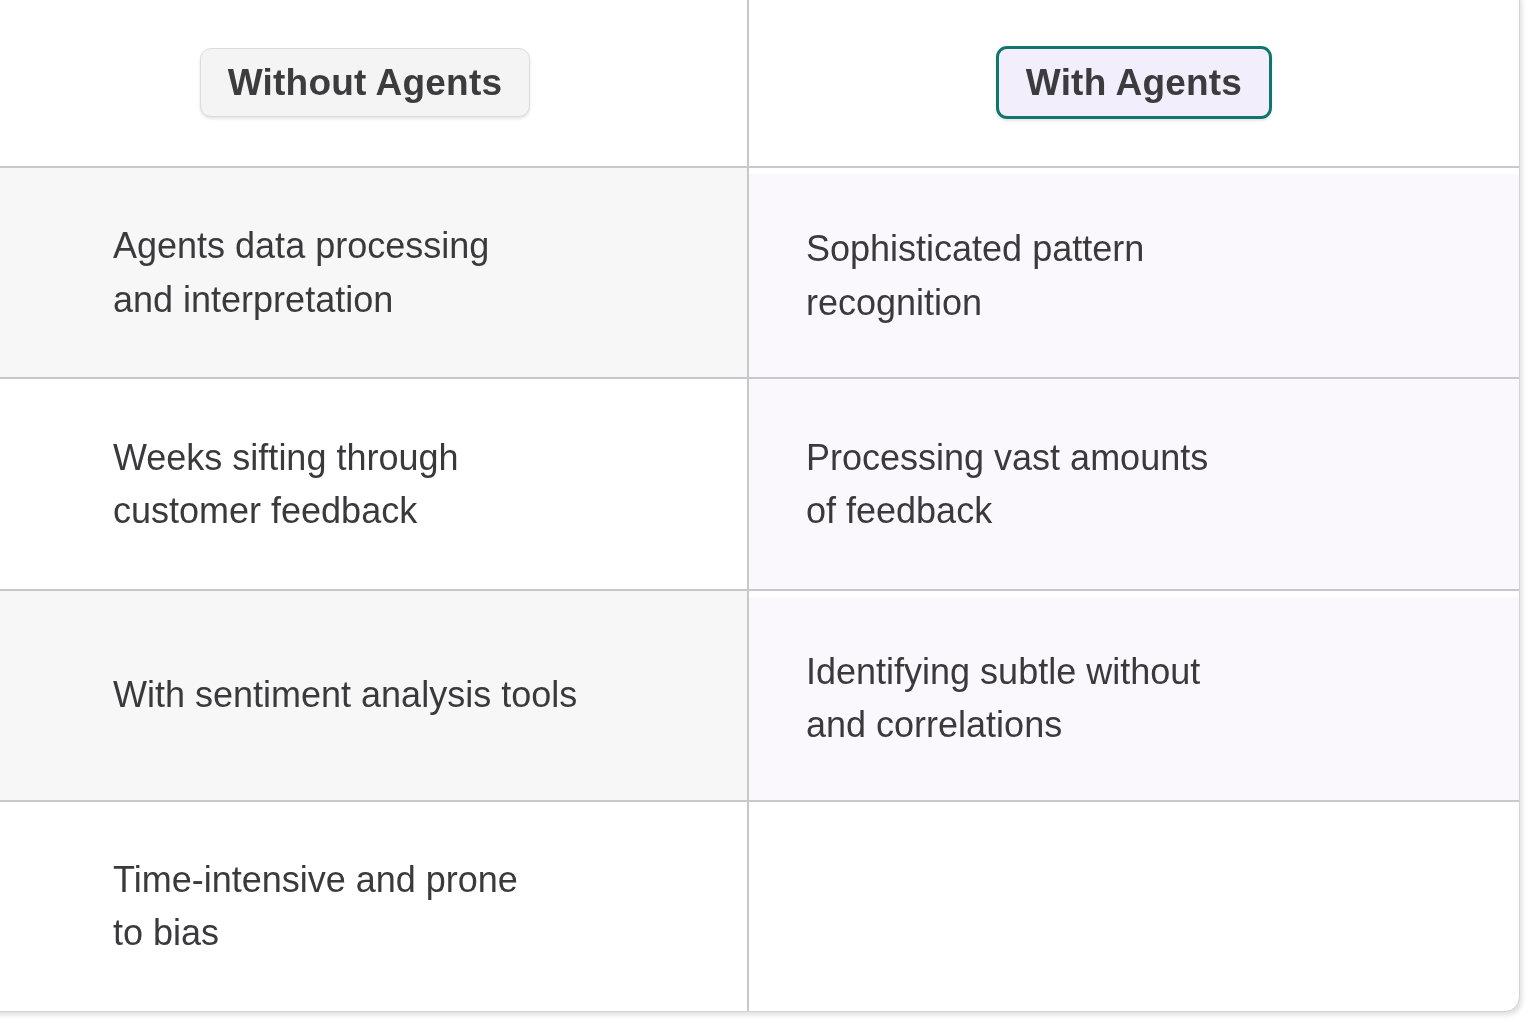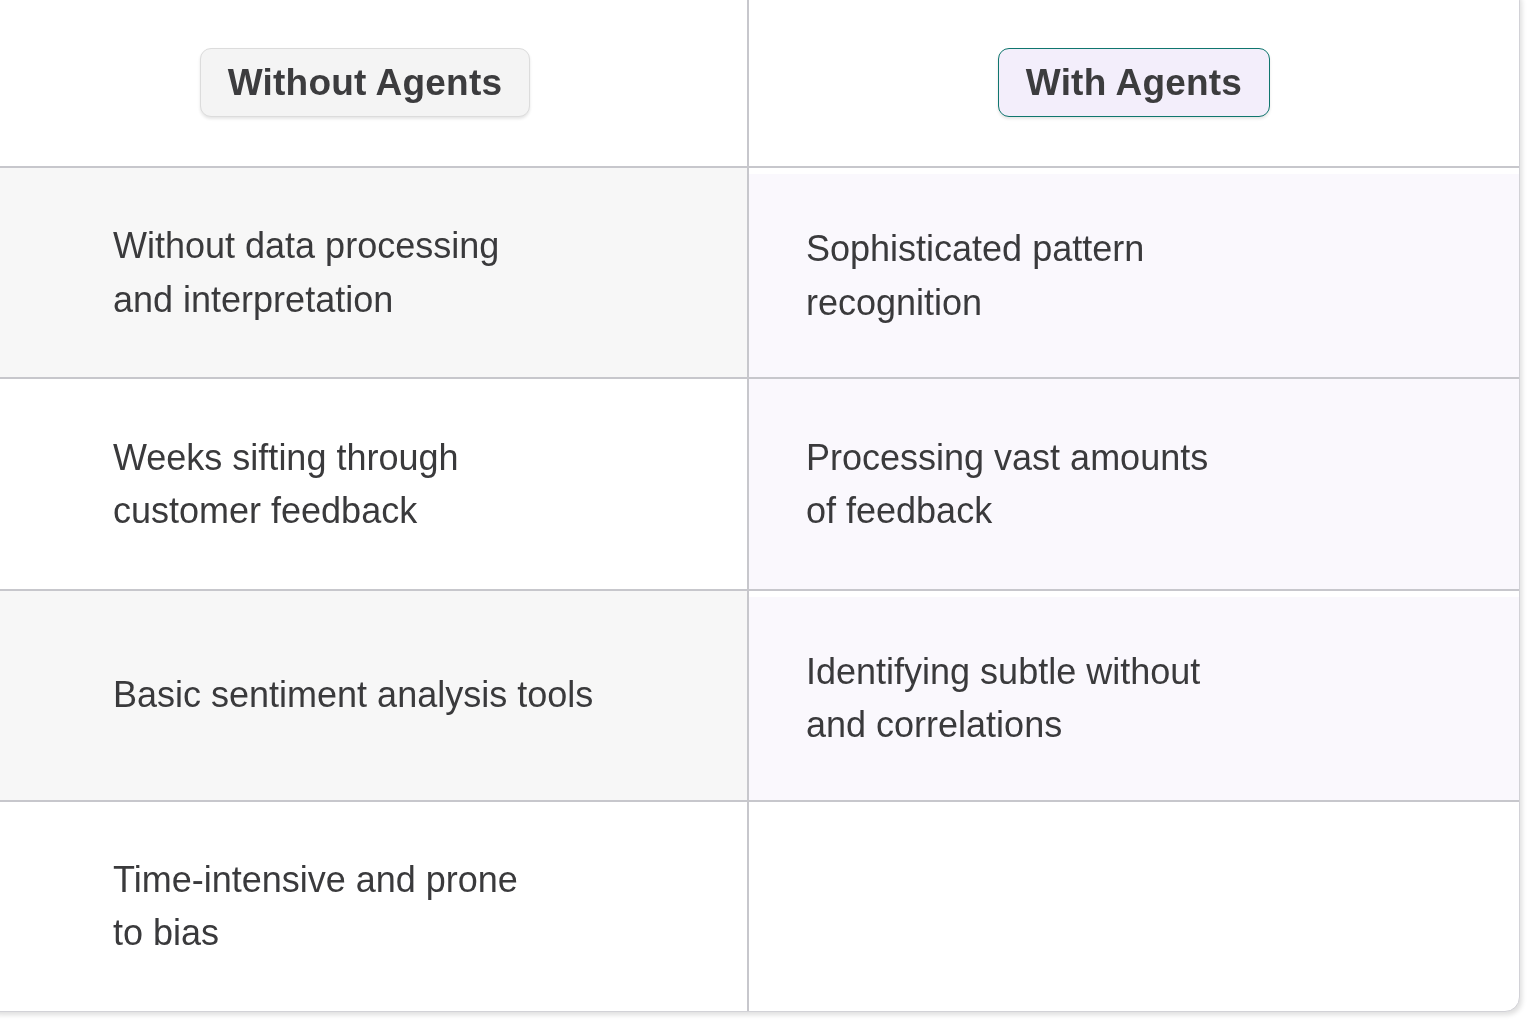--- a/index.html
+++ b/index.html
@@ -80,21 +80,21 @@
   }
 
   .pill.without {
     background: #f4f4f4;
     border: 1px solid #dcdcdc;
     box-shadow: 0 2px 3px rgba(0, 0, 0, 0.10);
   }
 
   .pill.with {
     background: #f3eefb;
-    border: 1px solid #0f766e;
+    border: 3px solid #0f766e;
     box-shadow: 0 2px 3px rgba(0, 0, 0, 0.10);
   }
 
   
   .table-body {
     flex: 1 1 auto;
     display: flex;
     flex-direction: column;
   }
 
@@ -155,21 +155,21 @@
       </div>
       <div class="header-cell right">
         <span class="pill with">With Agents</span>
       </div>
     </div>
 
     <div class="table-body">
 
       <div class="table-row odd">
         <div class="cell left">
-          <span class="cell-text">Without data processing
+          <span class="cell-text">Agents data processing
 and interpretation</span>
         </div>
         <div class="cell right">
           <span class="cell-text">Sophisticated pattern
 recognition</span>
         </div>
       </div>
 
       <div class="table-row even">
         <div class="cell left">
@@ -177,21 +177,21 @@
 customer feedback</span>
         </div>
         <div class="cell right">
           <span class="cell-text">Processing vast amounts
 of feedback</span>
         </div>
       </div>
 
       <div class="table-row odd">
         <div class="cell left">
-          <span class="cell-text">Basic sentiment analysis tools</span>
+          <span class="cell-text">With sentiment analysis tools</span>
         </div>
         <div class="cell right">
           <span class="cell-text">Identifying subtle without
 and correlations</span>
         </div>
       </div>
 
       <div class="table-row even">
         <div class="cell left">
           <span class="cell-text">Time-intensive and prone

